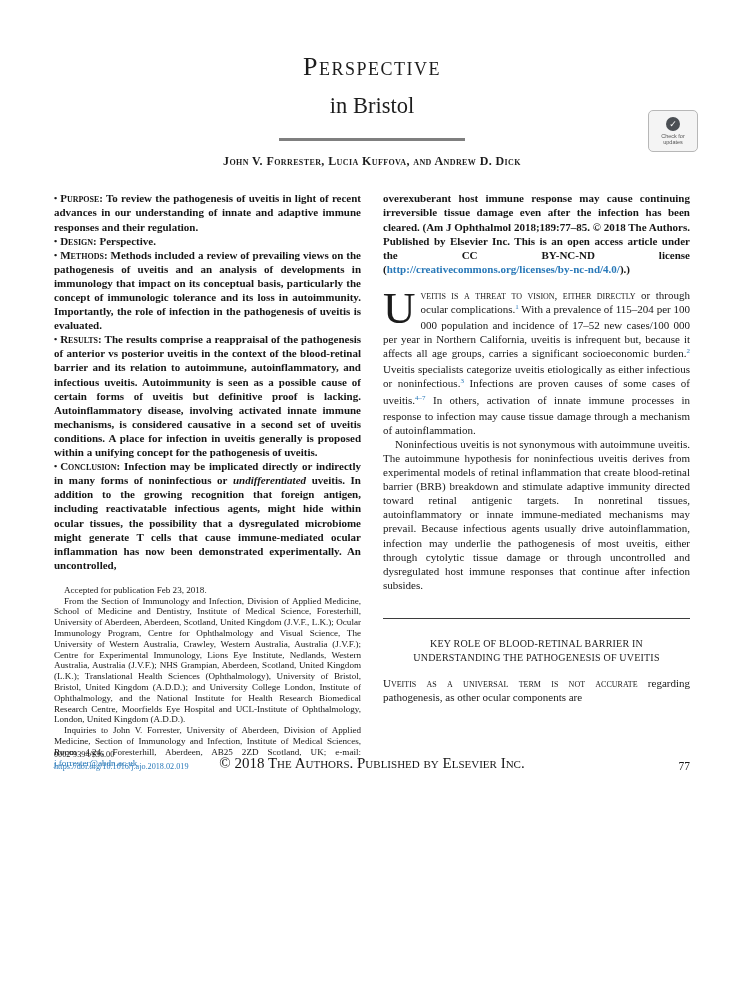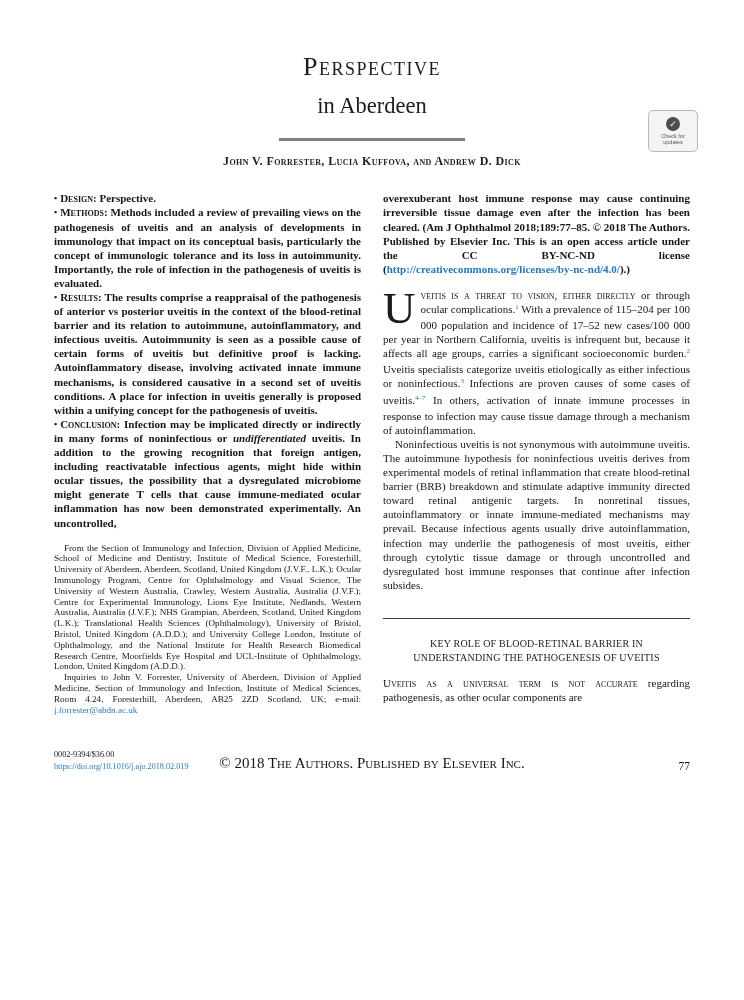--- a/index.html
+++ b/index.html
@@ -62,43 +62,45 @@
   .em { font-style:italic; }
 </style>
 </head>
 <body>
 
 <div class="page">
 
   <div class="category">Perspective</div>
 
   <div class="title">
-    <div>in Aberdeen</div>
+    <div>in Bristol</div>
   </div>
 
   <div class="badge">
     <div class="badge-circle">✓</div>
     <div class="badge-text">Check for updates</div>
   </div>
 
   <div class="divider"></div>
 
   <div class="authors">John V. Forrester, Lucia Kuffova, and Andrew D. Dick</div>
 
   <div class="columns">
 
     <div class="col">
       <div class="abstract">
+        <p><span class="bullet">•</span><span class="sc">Purpose:</span><span> To review the pathogenesis of uveitis in light of recent advances in our understanding of innate and adaptive immune responses and their regulation.</span></p>
         <p><span class="bullet">•</span><span class="sc">Design:</span><span> Perspective.</span></p>
         <p><span class="bullet">•</span><span class="sc">Methods:</span><span> Methods included a review of prevailing views on the pathogenesis of uveitis and an analysis of developments in immunology that impact on its conceptual basis, particularly the concept of immunologic tolerance and its loss in autoimmunity. Importantly, the role of infection in the pathogenesis of uveitis is evaluated.</span></p>
         <p><span class="bullet">•</span><span class="sc">Results:</span><span> The results comprise a reappraisal of the pathogenesis of anterior vs posterior uveitis in the context of the blood-retinal barrier and its relation to autoimmune, autoinflammatory, and infectious uveitis. Autoimmunity is seen as a possible cause of certain forms of uveitis but definitive proof is lacking. Autoinflammatory disease, involving activated innate immune mechanisms, is considered causative in a second set of uveitis conditions. A place for infection in uveitis generally is proposed within a unifying concept for the pathogenesis of uveitis.</span></p>
         <p><span class="bullet">•</span><span class="sc">Conclusion:</span><span> Infection may be implicated directly or indirectly in many forms of noninfectious or </span><span class="em">undifferentiated</span><span> uveitis. In addition to the growing recognition that foreign antigen, including reactivatable infectious agents, might hide within ocular tissues, the possibility that a dysregulated microbiome might generate T cells that cause immune-mediated ocular inflammation has now been demonstrated experimentally. An uncontrolled,</span></p>
       </div>
 
       <div class="footnotes">
+        <p>Accepted for publication Feb 23, 2018.</p>
         <p>From the Section of Immunology and Infection, Division of Applied Medicine, School of Medicine and Dentistry, Institute of Medical Science, Foresterhill, University of Aberdeen, Aberdeen, Scotland, United Kingdom (J.V.F., L.K.); Ocular Immunology Program, Centre for Ophthalmology and Visual Science, The University of Western Australia, Crawley, Western Australia, Australia (J.V.F.); Centre for Experimental Immunology, Lions Eye Institute, Nedlands, Western Australia, Australia (J.V.F.); NHS Grampian, Aberdeen, Scotland, United Kingdom (L.K.); Translational Health Sciences (Ophthalmology), University of Bristol, Bristol, United Kingdom (A.D.D.); and University College London, Institute of Ophthalmology, and the National Institute for Health Research Biomedical Research Centre, Moorfields Eye Hospital and UCL-Institute of Ophthalmology, London, United Kingdom (A.D.D.).</p>
         <p><span>Inquiries to John V. Forrester, University of Aberdeen, Division of Applied Medicine, Section of Immunology and Infection, Institute of Medical Sciences, Room 4.24, Foresterhill, Aberdeen, AB25 2ZD Scotland, UK; e-mail: </span><a class="link">j.forrester@abdn.ac.uk</a></p>
       </div>
     </div>
 
     <div class="col">
       <p class="bold-lead"><span>overexuberant host immune response may cause continuing irreversible tissue damage even after the infection has been cleared.  (Am J Ophthalmol 2018;189:77–85. © 2018 The Authors. Published by Elsevier Inc. This is an open access article under the CC BY-NC-ND license (</span><a class="link">http://creativecommons.org/licenses/by-nc-nd/4.0/</a><span>).)</span></p>
 
       <p class="para0"><span class="dropcap">U</span><span class="sc">veitis is a threat to vision, either directly</span><span> or through ocular complications.</span><span class="sup">1</span><span> With a prevalence of 115–204 per 100 000 population and incidence of 17–52 new cases/100 000 per year in Northern California, uveitis is infrequent but, because it affects all age groups, carries a significant socioeconomic burden.</span><span class="sup">2</span><span> Uveitis specialists categorize uveitis etiologically as either infectious or noninfectious.</span><span class="sup">3</span><span> Infections are proven causes of some cases of uveitis.</span><span class="sup">4–7</span><span> In others, activation of innate immune processes in response to infection may cause tissue damage through a mechanism of autoinflammation.</span></p>
 

